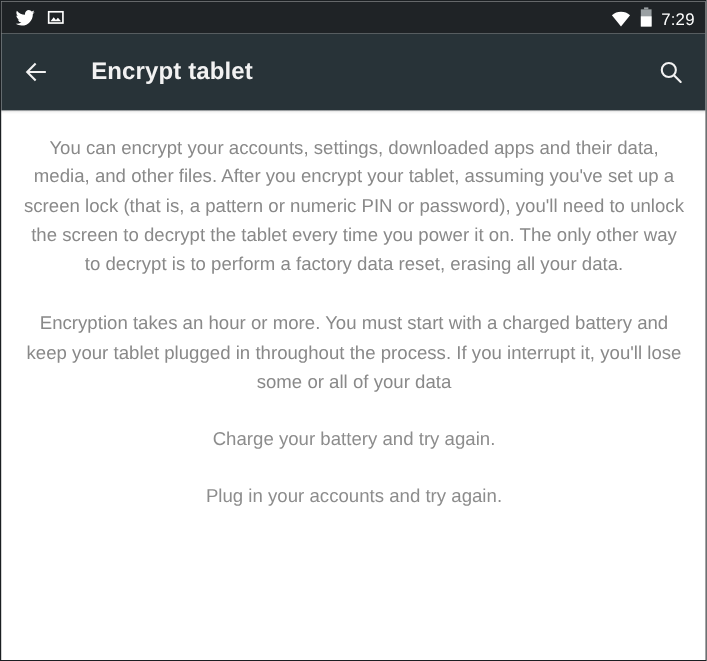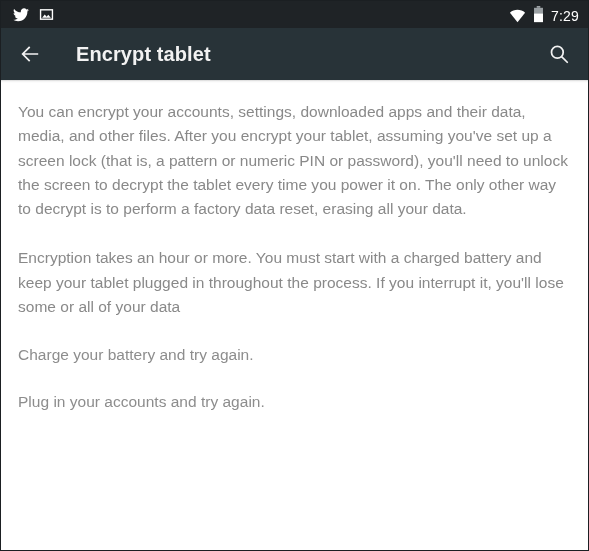--- a/index.html
+++ b/index.html
@@ -50,21 +50,21 @@
     color: #ffffff;
     font-size: 14px;
     font-weight: 400;
     letter-spacing: 0.2px;
     line-height: 1;
   }
 
   
   .toolbar {
     position: relative;
-    height: 52px;
+    height: 64px;
     background: #283338;
     display: flex;
     align-items: center;
     padding: 0 14px 0 14px;
     box-sizing: border-box;
   }
   .toolbar-icon-btn {
     width: 30px;
     height: 30px;
     display: flex;
@@ -85,20 +85,21 @@
   .toolbar-shadow {
     height: 3px;
     background: linear-gradient(to bottom,
         rgba(0,0,0,0.16), rgba(0,0,0,0.045) 45%, rgba(0,0,0,0));
   }
 
   
   .content {
     padding: 17px 16px 0 17px;
     box-sizing: border-box;
+    text-align: center;
   }
   .para {
     color: #898989;
     font-size: 15.5px;
     line-height: 24.3px;
     margin: 0 0 25px 0;
     max-width: 557px;
     letter-spacing: 0.01px;
   }
   .para.second {

